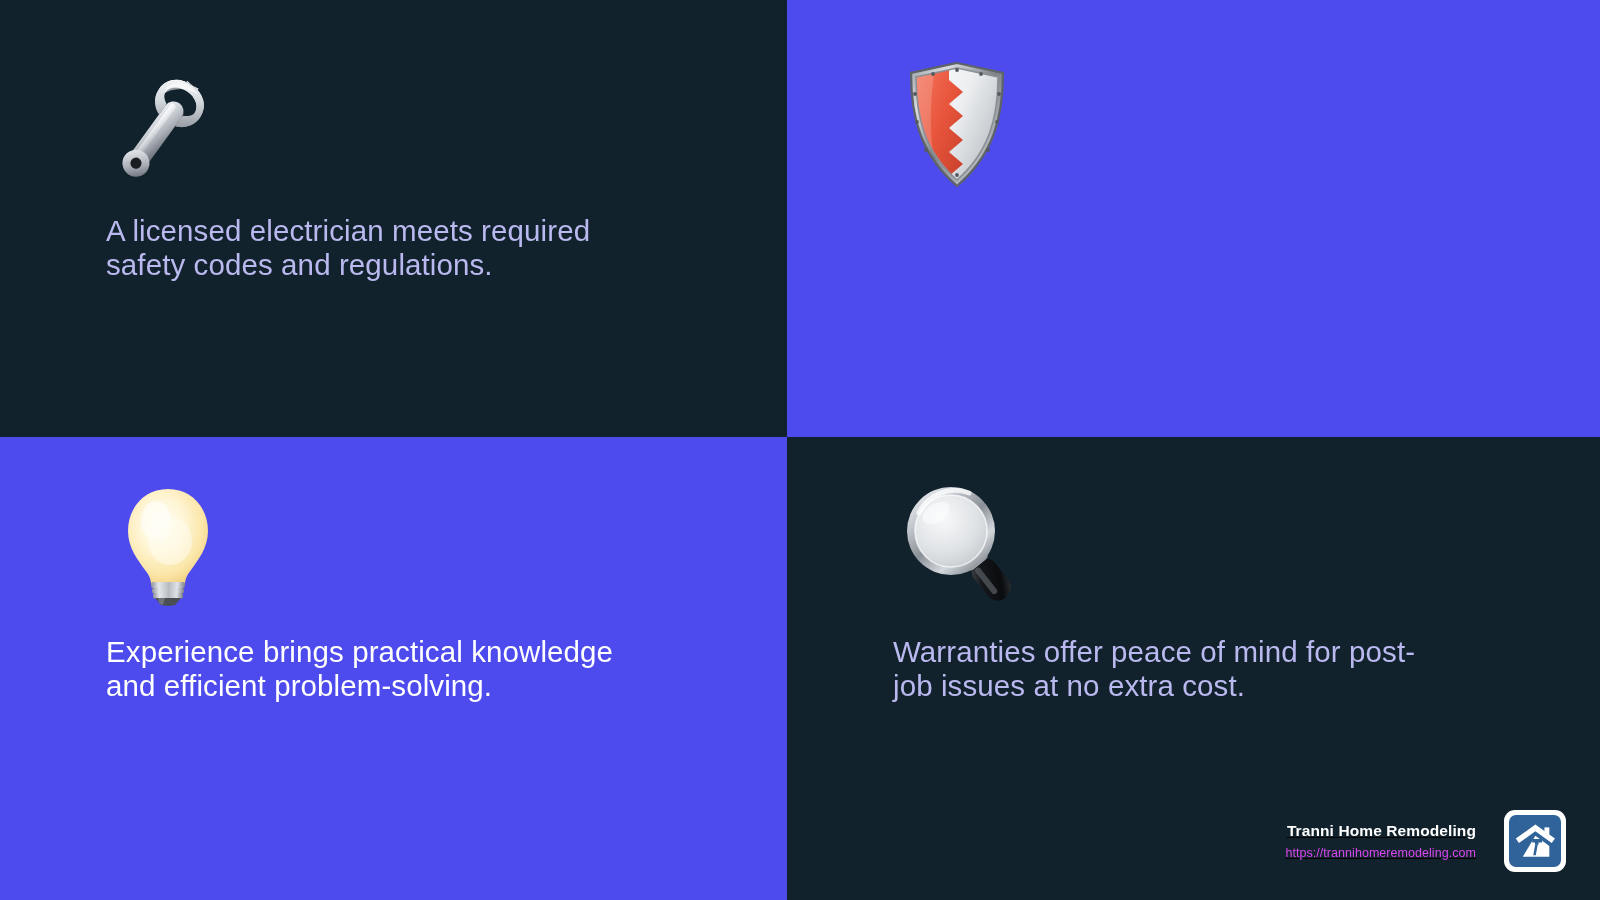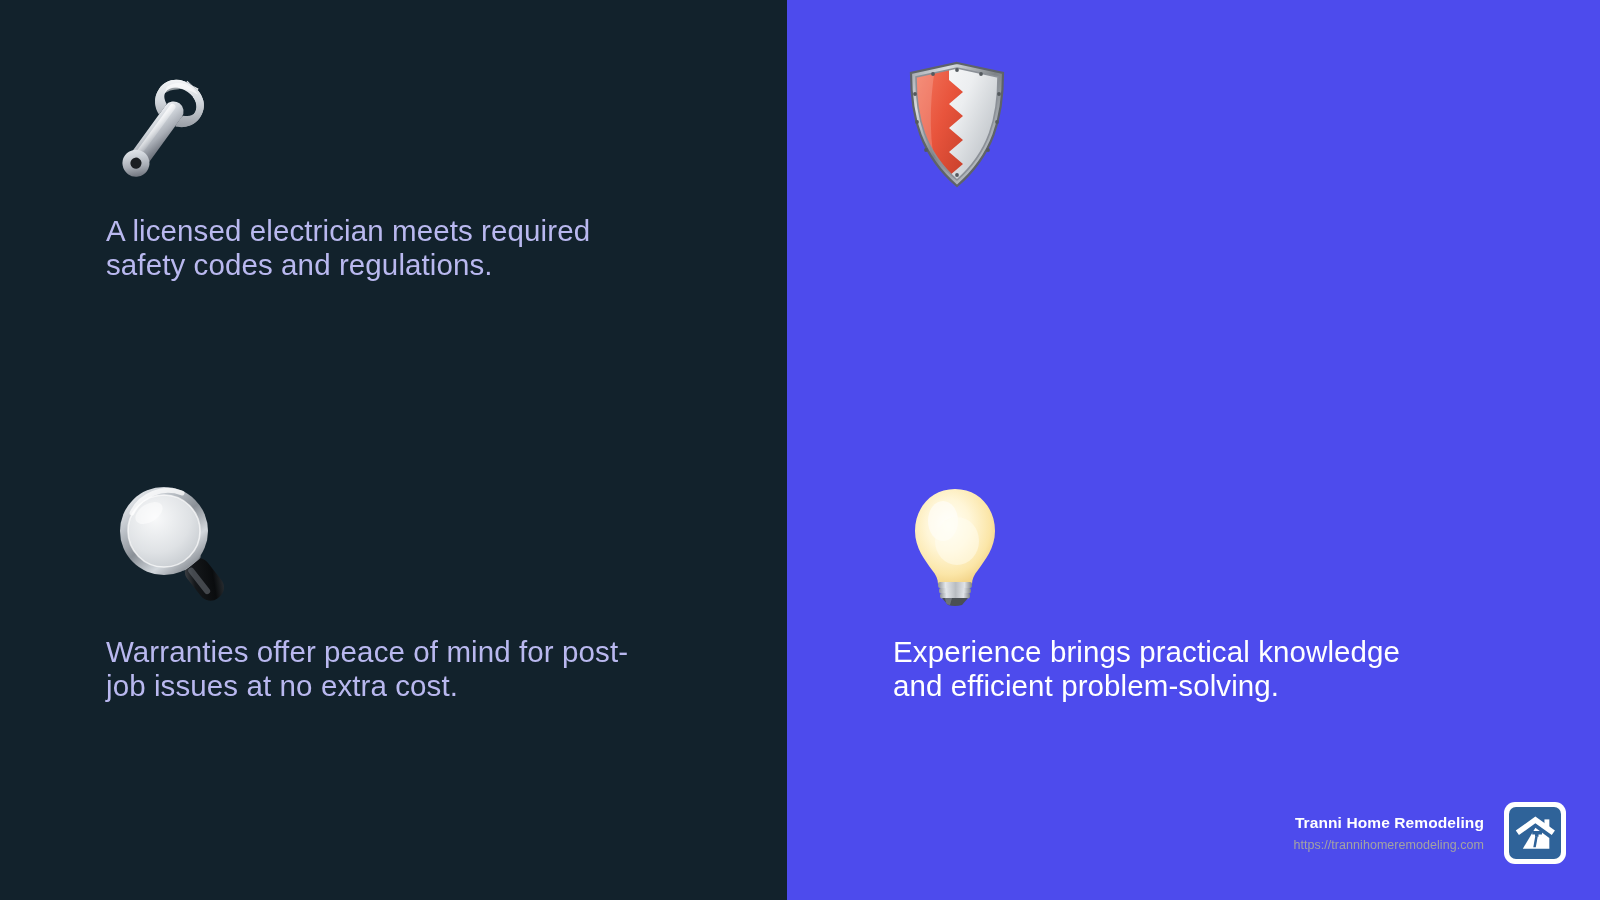--- a/index.html
+++ b/index.html
@@ -61,40 +61,41 @@
   #panel-3 .icon-wrap { left:118px; top:48px;  width:100px; height:122px; }
   #panel-3 .caption   { left:106px; top:198px; width:600px; }
 
   #panel-4 .icon-wrap { left:104px; top:42px;  width:132px; height:130px; }
   #panel-4 .caption   { left:106px; top:198px; width:600px; }
 
   
   .brand {
     position:absolute;
     right:34px;
-    bottom:36px;
+    bottom:28px;
     display:flex;
     align-items:center;
-    gap:20px;
+    gap:28px;
+    text-decoration:underline;
   }
   .brand-text {
     display:flex;
     flex-direction:column;
     align-items:flex-end;
     gap:6px;
   }
   .brand-name {
     color:#ffffff;
     font-size:15.5px;
     font-weight:700;
     letter-spacing:0.1px;
     white-space:nowrap;
   }
   .brand-url {
-    color:#a3a3a3;
+    color:#d946ef;
     font-size:12.5px;
     font-weight:400;
     letter-spacing:0.05px;
     white-space:nowrap;
   }
   .brand-logo {
     width:62px;
     height:62px;
     border-radius:11px;
     background:#ffffff;
@@ -216,59 +217,20 @@
             <circle cx="83" cy="90" r="1.9"></circle>
           <circle cx="10" cy="34" r="1.9"></circle>
             <circle cx="12" cy="62" r="1.9"></circle>
           <circle cx="21" cy="90" r="1.9"></circle>
             <circle cx="52" cy="115" r="1.9"></circle>
         </g>
       </svg>
     </div>
   </section>
 
-  <section class="panel dark" id="panel-4">
-    <div class="icon-wrap">
-      <svg viewBox="0 0 132 130" xmlns="http://www.w3.org/2000/svg">
-        <defs>
-          <linearGradient id="m-rim" x1="0.1" y1="0" x2="0.9" y2="1">
-            <stop offset="0%" stop-color="#f4f6f8"></stop>
-            <stop offset="25%" stop-color="#c3c8ce"></stop>
-            <stop offset="50%" stop-color="#8a9097"></stop>
-            <stop offset="72%" stop-color="#d3d8dd"></stop>
-            <stop offset="100%" stop-color="#676c73"></stop>
-          </linearGradient>
-          <radialGradient id="m-lens" cx="0.38" cy="0.32" r="0.8">
-            <stop offset="0%" stop-color="#f8f9fa"></stop>
-            <stop offset="60%" stop-color="#dfe2e5"></stop>
-            <stop offset="100%" stop-color="#c2c7cc"></stop>
-          </radialGradient>
-          <linearGradient id="m-handle" x1="0" y1="0" x2="1" y2="1">
-            <stop offset="0%" stop-color="#4d5257"></stop>
-            <stop offset="28%" stop-color="#15181b"></stop>
-            <stop offset="70%" stop-color="#0a0c0e"></stop>
-            <stop offset="100%" stop-color="#33383d"></stop>
-          </linearGradient>
-        </defs>
-        <g transform="rotate(-38 60 52)">
-          <rect x="49" y="92" width="26" height="46" rx="12" fill="url(#m-handle)"></rect>
-          <rect x="54" y="97" width="6" height="32" rx="3" fill="#6d737a" opacity=".55"></rect>
-          <rect x="50" y="84" width="24" height="12" rx="4" fill="url(#m-rim)"></rect>
-        </g>
-        <circle cx="60" cy="52" r="44" fill="url(#m-rim)"></circle>
-        <circle cx="60" cy="52" r="36" fill="url(#m-lens)"></circle>
-        <circle cx="60" cy="52" r="36" fill="none" stroke="#ffffff" stroke-width="1.6" opacity=".7"></circle>
-        <path d="M28 34 A40 40 0 0 1 78 14" fill="none" stroke="#ffffff" stroke-width="5" stroke-linecap="round" opacity=".75"></path>
-        <ellipse cx="45" cy="34" rx="15" ry="9" fill="#ffffff" opacity=".5" transform="rotate(-32 45 34)"></ellipse>
-      </svg>
-    </div>
-    <p class="caption on-dark">Warranties offer peace of mind for post-
-job issues at no extra cost.</p>
-  </section>
-
   <section class="panel plum" id="panel-3">
     <div class="icon-wrap">
       <svg viewBox="0 0 100 122" xmlns="http://www.w3.org/2000/svg">
         <defs>
           <radialGradient id="b-glass" cx="0.42" cy="0.38" r="0.72">
             <stop offset="0%" stop-color="#fffef6"></stop>
             <stop offset="38%" stop-color="#fff6d8"></stop>
             <stop offset="72%" stop-color="#fbe6a8"></stop>
             <stop offset="100%" stop-color="#edc874"></stop>
           </radialGradient>
@@ -294,20 +256,59 @@
         <rect x="34" y="103" width="32" height="5.5" rx="2" fill="url(#b-base)"></rect>
         <rect x="35" y="108" width="30" height="5.5" rx="2" fill="url(#b-base)"></rect>
         <path d="M37 113 L63 113 L57 120 Q50 122 43 120 Z" fill="#4a4f54"></path>
         <path d="M40 113 L47 113 L45 120 Q42 120 41 118 Z" fill="#6e737a"></path>
       </svg>
     </div>
     <p class="caption on-plum">Experience brings practical knowledge
 and efficient problem-solving.</p>
   </section>
 
+  <section class="panel dark" id="panel-4">
+    <div class="icon-wrap">
+      <svg viewBox="0 0 132 130" xmlns="http://www.w3.org/2000/svg">
+        <defs>
+          <linearGradient id="m-rim" x1="0.1" y1="0" x2="0.9" y2="1">
+            <stop offset="0%" stop-color="#f4f6f8"></stop>
+            <stop offset="25%" stop-color="#c3c8ce"></stop>
+            <stop offset="50%" stop-color="#8a9097"></stop>
+            <stop offset="72%" stop-color="#d3d8dd"></stop>
+            <stop offset="100%" stop-color="#676c73"></stop>
+          </linearGradient>
+          <radialGradient id="m-lens" cx="0.38" cy="0.32" r="0.8">
+            <stop offset="0%" stop-color="#f8f9fa"></stop>
+            <stop offset="60%" stop-color="#dfe2e5"></stop>
+            <stop offset="100%" stop-color="#c2c7cc"></stop>
+          </radialGradient>
+          <linearGradient id="m-handle" x1="0" y1="0" x2="1" y2="1">
+            <stop offset="0%" stop-color="#4d5257"></stop>
+            <stop offset="28%" stop-color="#15181b"></stop>
+            <stop offset="70%" stop-color="#0a0c0e"></stop>
+            <stop offset="100%" stop-color="#33383d"></stop>
+          </linearGradient>
+        </defs>
+        <g transform="rotate(-38 60 52)">
+          <rect x="49" y="92" width="26" height="46" rx="12" fill="url(#m-handle)"></rect>
+          <rect x="54" y="97" width="6" height="32" rx="3" fill="#6d737a" opacity=".55"></rect>
+          <rect x="50" y="84" width="24" height="12" rx="4" fill="url(#m-rim)"></rect>
+        </g>
+        <circle cx="60" cy="52" r="44" fill="url(#m-rim)"></circle>
+        <circle cx="60" cy="52" r="36" fill="url(#m-lens)"></circle>
+        <circle cx="60" cy="52" r="36" fill="none" stroke="#ffffff" stroke-width="1.6" opacity=".7"></circle>
+        <path d="M28 34 A40 40 0 0 1 78 14" fill="none" stroke="#ffffff" stroke-width="5" stroke-linecap="round" opacity=".75"></path>
+        <ellipse cx="45" cy="34" rx="15" ry="9" fill="#ffffff" opacity=".5" transform="rotate(-32 45 34)"></ellipse>
+      </svg>
+    </div>
+    <p class="caption on-dark">Warranties offer peace of mind for post-
+job issues at no extra cost.</p>
+  </section>
+
   <div class="brand">
     <div class="brand-text">
       <span class="brand-name">Tranni Home Remodeling</span>
       <span class="brand-url">https://trannihomeremodeling.com</span>
     </div>
     <div class="brand-logo">
       <div class="brand-logo-inner">
         <svg viewBox="0 0 64 64" xmlns="http://www.w3.org/2000/svg">
 
           <rect x="45" y="12" width="7" height="13" fill="#ffffff"></rect>

